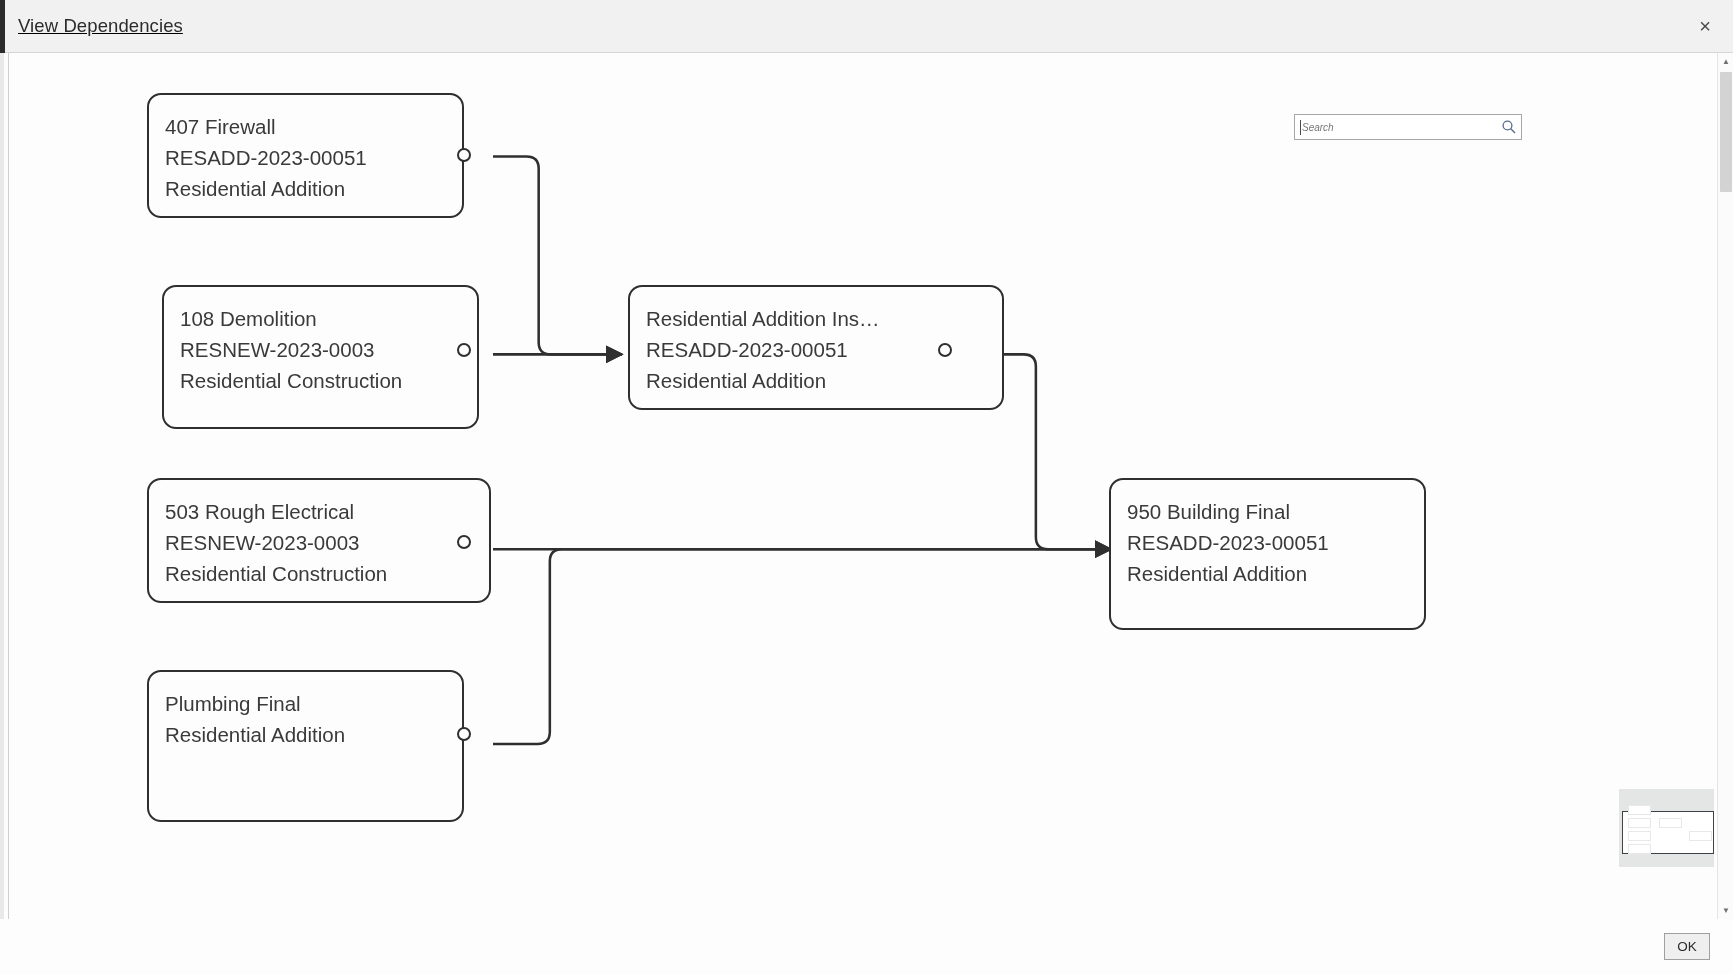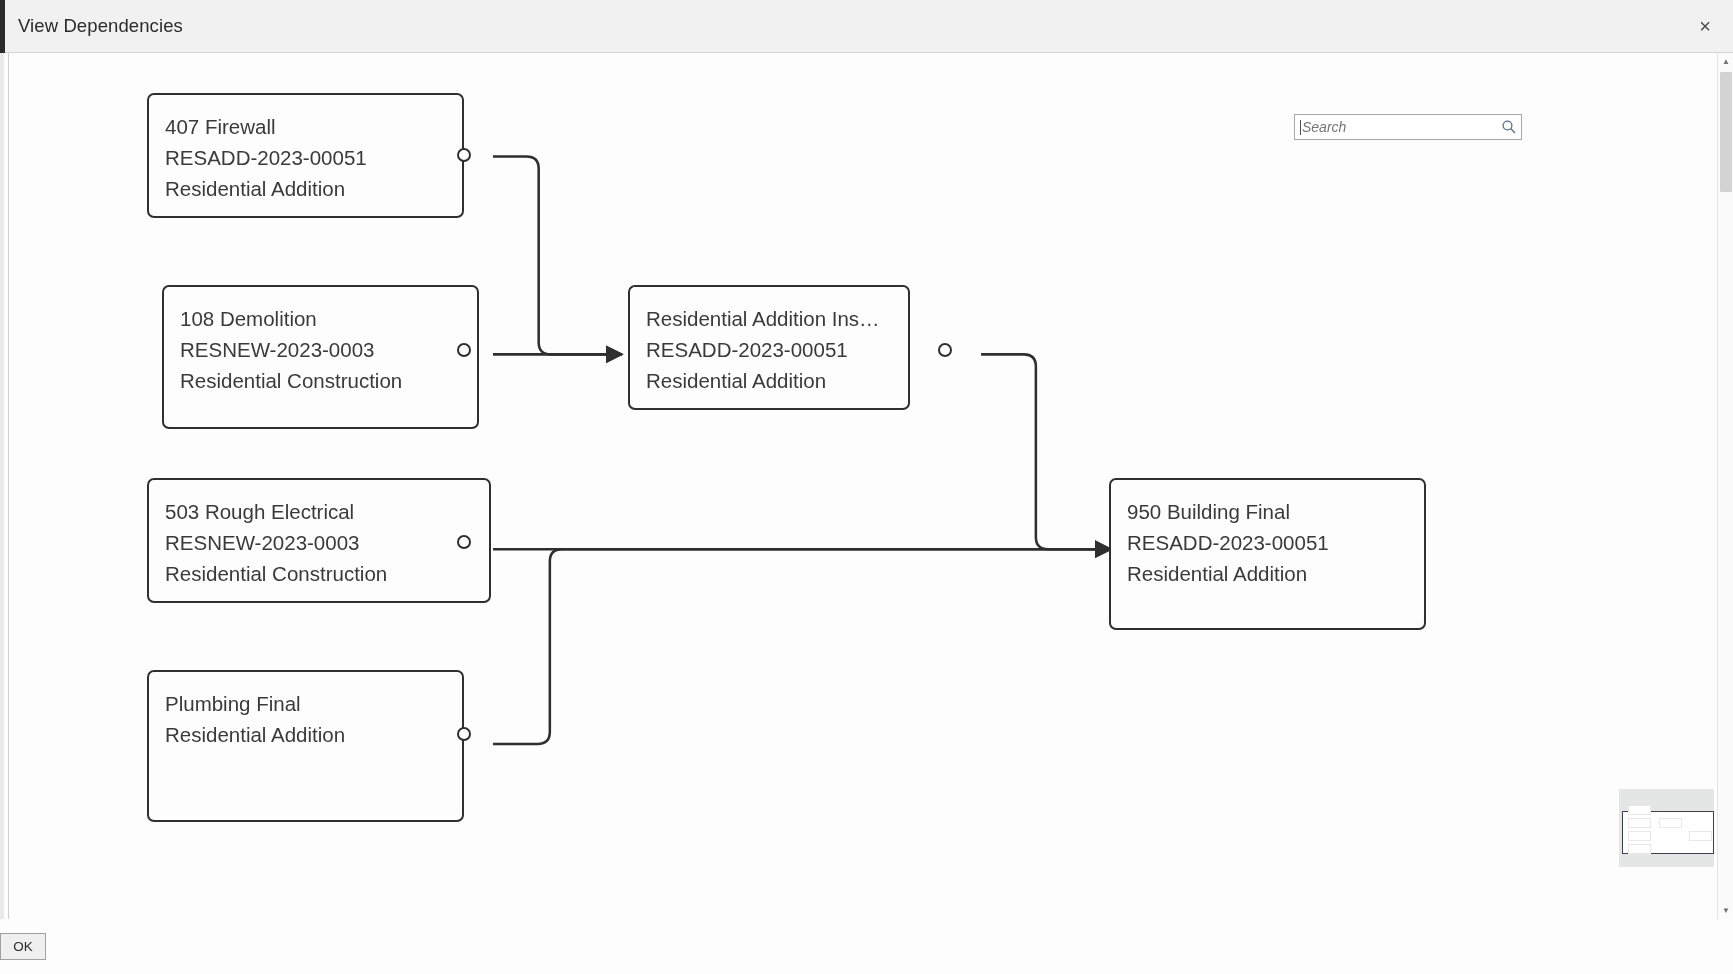--- a/index.html
+++ b/index.html
@@ -15,20 +15,21 @@
     background: #fdfdfd;
     display: flex; flex-direction: column;
   }
   
   .titlebar {
     height: 53px; flex: 0 0 53px;
     background: #f1f1f1;
     border-bottom: 1px solid #d6d6d6;
     display: flex; align-items: center;
     position: relative;
+    text-decoration: underline;
   }
   .titlebar-accent {
     position: absolute; left: 0; top: 0;
     width: 5px; height: 53px; background: #2b2b2b;
   }
   .title-text {
     margin-left: 18px;
     font-size: 18.5px; color: #2b2b2b; letter-spacing: .1px;
   }
   .close-btn {
@@ -54,21 +55,21 @@
   }
   .canvas-wrap {
     flex: 1 1 auto; position: relative; overflow: hidden;
     background: #fdfdfd;
   }
   .canvas { position: absolute; inset: 0; }
   
   .node {
     position: absolute;
     border: 2.5px solid #2f2f2f;
-    border-radius: 7px;
+    border-radius: 14px;
     background: #fdfdfd;
     padding: 16px 0 0 16px;
     overflow: hidden;
     cursor: pointer;
   }
   .node-line {
     font-size: 20.5px; color: #3a3a3a;
     line-height: 31px;
     white-space: nowrap;
     overflow: hidden;
@@ -91,21 +92,21 @@
     background: #ffffff;
     display: flex; align-items: center;
     padding: 0 4px 0 5px;
   }
   .search-caret {
     width: 1px; height: 15px; background: #4a4a4a; flex: 0 0 1px;
   }
   .search-input {
     flex: 1 1 auto; border: none; outline: none;
     font-family: "Liberation Sans", sans-serif;
-    font-size: 14px; font-style: italic; color: #808080;
+    font-size: 10px; font-style: italic; color: #808080;
     background: transparent; padding-left: 1px;
   }
   .search-icon { flex: 0 0 16px; width: 16px; height: 16px; cursor: pointer; }
   
   .vscroll {
     position: absolute; right: 0; top: 0;
     width: 16px; height: 100%;
     background: #fbfbfb; border-left: 1px solid #e4e4e4;
   }
   .vs-arrow {
@@ -132,21 +133,21 @@
     width: 92px; height: 43px;
     background: #ffffff; border: 1.5px solid #3d4248;
   }
   .mm-node {
     position: absolute; background: #ffffff; border: 1px solid #e8e8e8;
   }
   
   .footer {
     height: 55px; flex: 0 0 55px;
     background: #fdfdfd;
-    display: flex; align-items: center; 
+    display: flex; align-items: center; justify-content: flex-end;
     padding-right: 23px;
   }
   .ok-btn {
     width: 46px; height: 27px;
     border: 1px solid #a0a0a0; background: #efefef;
     font-family: "Liberation Sans", sans-serif;
     font-size: 13.5px; color: #2b2b2b; cursor: pointer;
   }
 </style>
 </head>
@@ -192,21 +193,21 @@
       </div>
       <div class="port" style="left:448px;top:95px;"></div>
 
       <div class="node" style="left:153px;top:232px;width:317px;height:144px;">
         <div class="node-line">108 Demolition</div>
         <div class="node-line">RESNEW-2023-0003</div>
         <div class="node-line">Residential Construction</div>
       </div>
       <div class="port" style="left:448px;top:290px;"></div>
 
-      <div class="node" style="left:619px;top:232px;width:282px;height:125px;">
+      <div class="node" style="left:619px;top:232px;width:376px;height:125px;">
         <div class="node-line">Residential Addition Ins…</div>
         <div class="node-line">RESADD-2023-00051</div>
         <div class="node-line">Residential Addition</div>
       </div>
       <div class="port" style="left:929px;top:290px;"></div>
 
       <div class="node" style="left:138px;top:425px;width:344px;height:125px;">
         <div class="node-line">503 Rough Electrical</div>
         <div class="node-line">RESNEW-2023-0003</div>
         <div class="node-line">Residential Construction</div>

